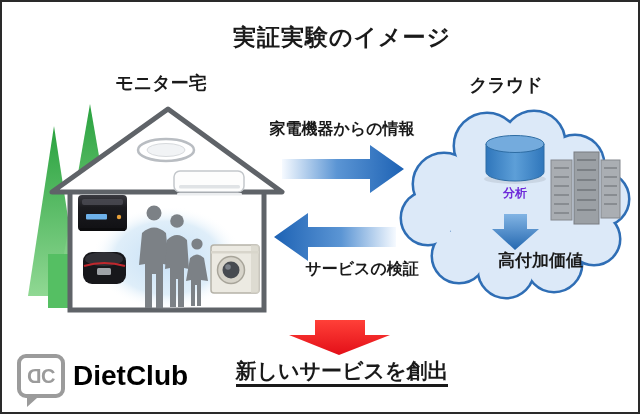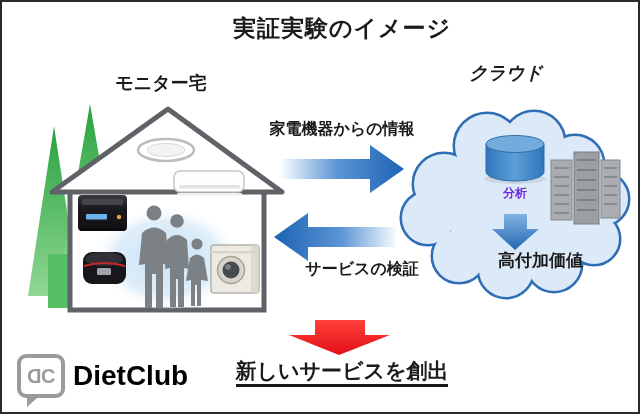--- a/index.html
+++ b/index.html
@@ -7,21 +7,21 @@
     position:relative;width:640px;height:414px;box-sizing:border-box;
     border:2px solid #2a2a2a;background:#ffffff;overflow:hidden;
     font-family:"Liberation Sans","DejaVu Sans",sans-serif;
   }
   .abs{position:absolute;}
   svg{display:block;}
   .lbl{
     position:absolute;text-align:center;color:#1a1a1a;font-weight:bold;
     line-height:1.15;white-space:nowrap;z-index:5;
   }
-  .title{font-size:23px;letter-spacing:1px;}
+  .title{font-size:23px;letter-spacing:1px;margin-top:9px;}
   .zone-label{font-size:18px;}
   .flow-label{font-size:16px;}
   .analysis{font-size:12px;color:#6d28d9;}
   .value{font-size:17px;}
   .outcome{font-size:21px;}
   .outcome .u{display:inline-block;border-bottom:3px solid #1a1a1a;padding-bottom:1px;}
   
   .logo{position:absolute;left:15px;top:352px;display:flex;align-items:center;z-index:5;}
   .logo-box{
     position:relative;width:40px;height:36px;border:4px solid #9b9b9b;border-radius:9px;
@@ -185,21 +185,21 @@
     <polygon points="280,157 368,157 368,143 402,167 368,191 368,177 280,177" fill="url(#gRight)"></polygon>
     <polygon points="394,225 306,225 306,211 272,235 306,259 306,245 394,245" fill="url(#gLeft)"></polygon>
     <polygon points="502,212 525,212 525,227 537,227 513,248 490,227 502,227" fill="url(#gDown)"></polygon>
     <polygon points="313,318 363,318 363,333 388,333 337,353 287,333 313,333" fill="url(#gRed)"></polygon>
   </svg>
 
   <div class="lbl title" style="left:160px;top:13px;width:360px;">実証実験のイメージ</div>
 
   <div class="lbl zone-label" style="left:89px;top:71px;width:140px;">モニター宅</div>
 
-  <div class="lbl zone-label" style="left:444px;top:61px;width:120px;font-style:italic;">クラウド</div>
+  <div class="lbl zone-label" style="left:444px;top:73px;width:120px;">クラウド</div>
 
   <div class="lbl flow-label" style="left:245px;top:118px;width:190px;">家電機器からの情報</div>
 
   <div class="lbl flow-label" style="left:270px;top:258px;width:180px;">サービスの検証</div>
 
   <div class="lbl analysis" style="left:472px;top:185px;width:82px;">分析</div>
 
   <div class="lbl value" style="left:466px;top:249px;width:145px;">高付加価値</div>
 
   <div class="lbl outcome" style="left:195px;top:357px;width:290px;">

